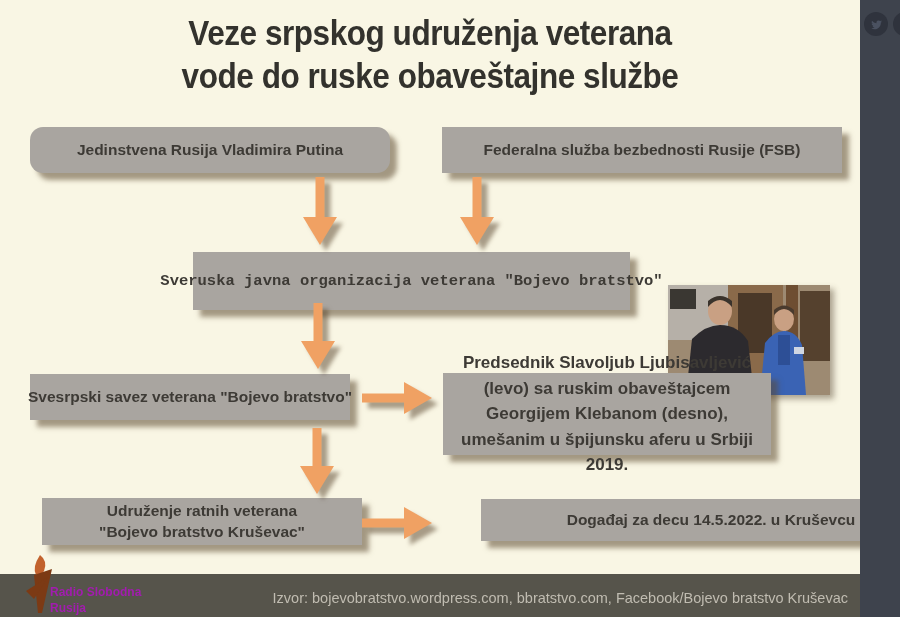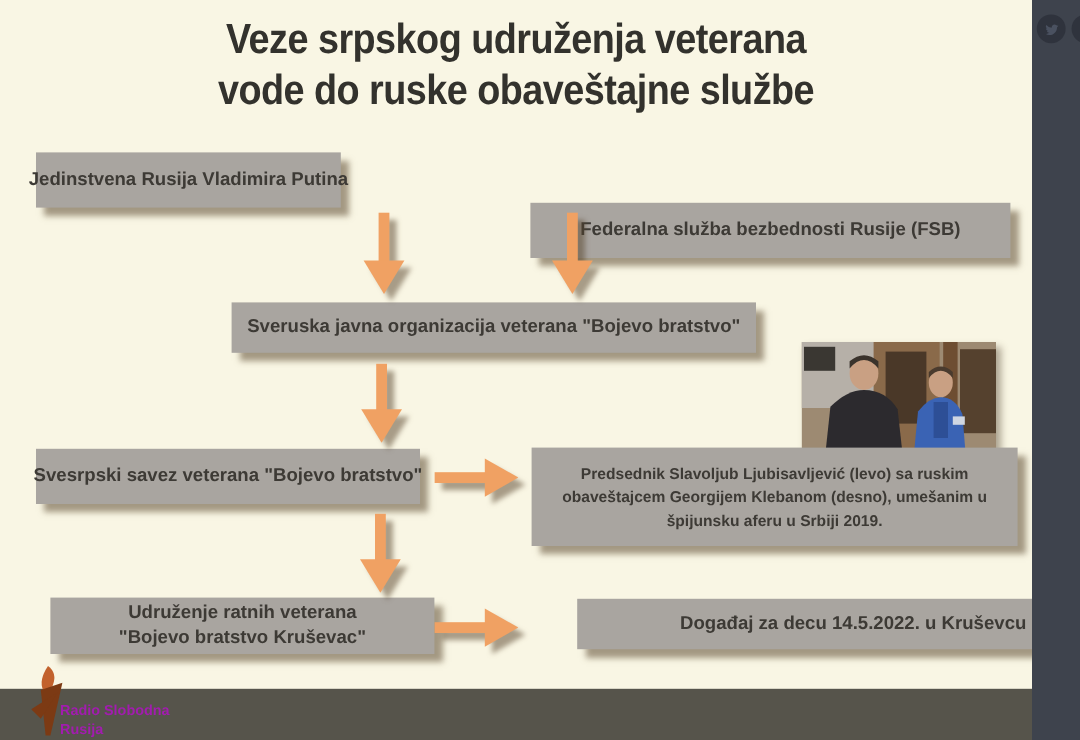--- a/index.html
+++ b/index.html
@@ -16,25 +16,25 @@
   }
   
   .gbox{
     position:absolute;background:#a9a5a0;
     box-shadow:7px 7px 5px rgba(92,74,50,.55);
     color:#3d3a35;font-weight:bold;
     display:flex;flex-direction:column;align-items:center;justify-content:center;
     text-align:center;font-size:15.5px;
   }
   .nowrap{white-space:nowrap;}
-  #box-putin   {left:30px; top:127px;width:254px;height:46px;}
-  #box-fsb     {left:442px;top:127px;width:400px;height:46px;margin-top:42px;}
-  #box-sveruska{left:193px;top:252px;width:437px;height:42px;}
+  #box-putin   {left:30px; top:127px;width:360px;height:46px;border-radius:13px;}
+  #box-fsb     {left:442px;top:127px;width:400px;height:46px;}
+  #box-sveruska{left:193px;top:252px;width:437px;height:58px;font-family:Liberation Mono, monospace;}
   #box-svesrpski{left:30px;top:374px;width:320px;height:46px;}
-  #box-caption {left:443px;top:373px;width:405px;height:82px;font-size:13px;line-height:1.5;z-index:3;padding:4px 12px;box-sizing:border-box;}
+  #box-caption {left:443px;top:373px;width:328px;height:82px;font-size:17px;line-height:1.5;z-index:3;padding:4px 12px;box-sizing:border-box;}
   #box-udruzenje{left:42px;top:498px;width:320px;height:47px;line-height:1.35;}
   #box-dogadjaj{left:443px;top:499px;width:460px;height:42px;margin-left:38px;}
   
   .arrow{position:absolute;filter:drop-shadow(6px 6px 2px rgba(85,66,42,.5));z-index:1;}
   
   #photo{position:absolute;left:668px;top:285px;width:162px;height:110px;z-index:2;
          box-shadow:4px 4px 6px rgba(80,65,45,.45);}
   
   #bottom-bar{position:absolute;left:0;top:574px;width:860px;height:43px;background:#56544b;z-index:4;}
   #source-text{position:absolute;left:0;top:590px;width:848px;text-align:right;
@@ -121,20 +121,21 @@
     <path d="M18 110 L24 54 Q38 40 52 40 Q70 40 80 56 L86 110 Z" fill="#2c2a2e"></path>
 
     <ellipse cx="116" cy="34" rx="10" ry="12" fill="#c9a083"></ellipse>
     <path d="M106 30 Q116 18 126 30 L126 25 Q116 16 106 25 Z" fill="#4a3b2e"></path>
     <path d="M92 110 L97 58 Q106 46 116 46 Q128 46 134 60 L138 110 Z" fill="#3a63b4"></path>
     <rect x="110" y="50" width="12" height="30" fill="#2d4f96"></rect>
     <rect x="126" y="62" width="10" height="7" fill="#cfd6e2"></rect>
   </svg>
 
   <div id="bottom-bar"></div>
+  <div id="source-text">Izvor: bojevobratstvo.wordpress.com, bbratstvo.com, Facebook/Bojevo bratstvo Kruševac</div>
 
   <div id="logo">
     <svg width="38" height="60" viewBox="0 0 38 60">
       <path d="M14 0 Q22 6 18 16 Q15 21 10 20 Q6 12 14 0 Z" fill="#c2622d"></path>
       <path d="M8 20 L26 14 L16 58 L12 58 Z" fill="#7c3a14"></path>
       <path d="M0 36 L22 22 L8 44 Z" fill="#7c3a14"></path>
     </svg>
     <div id="logo-text">
       <div>Radio Slobodna</div>
       <div>Rusija</div>

